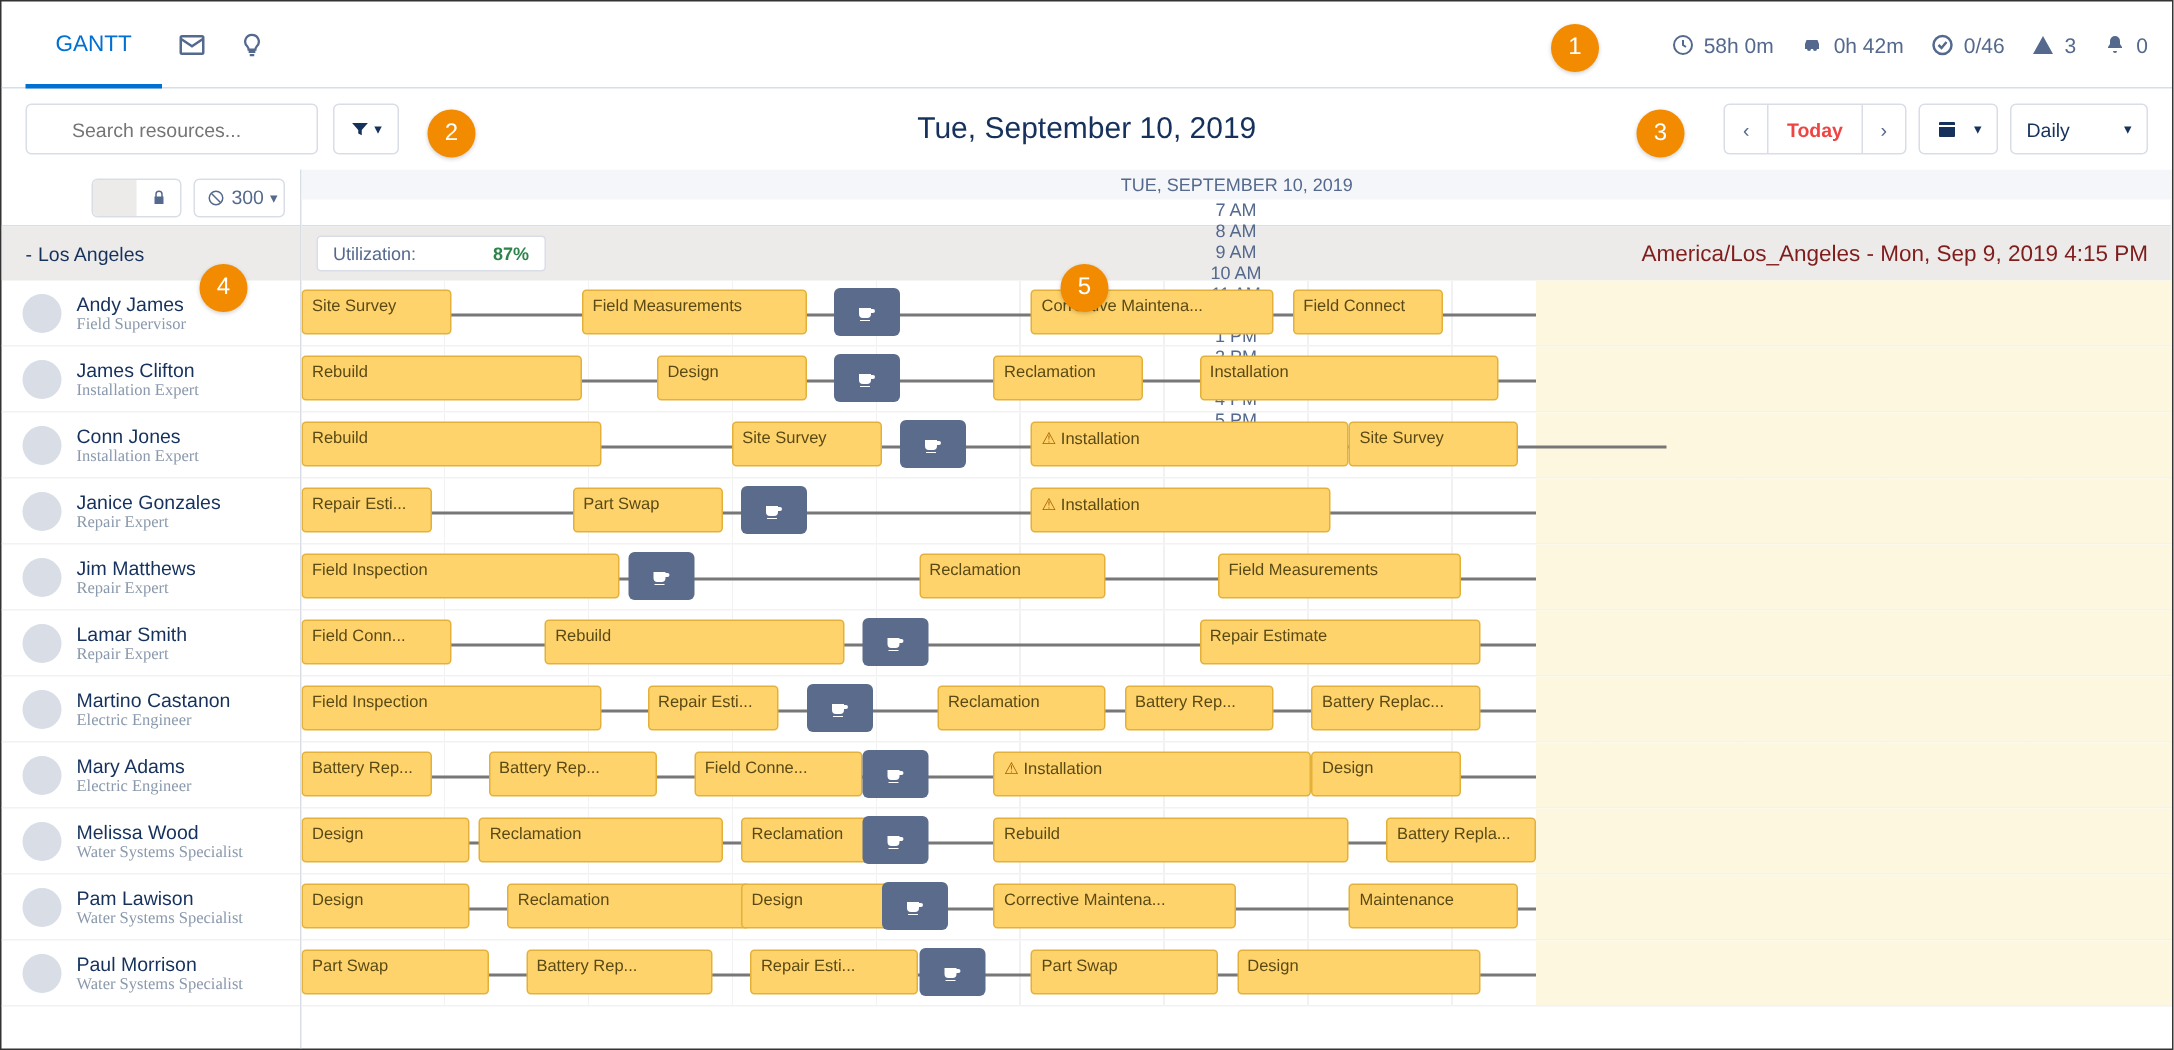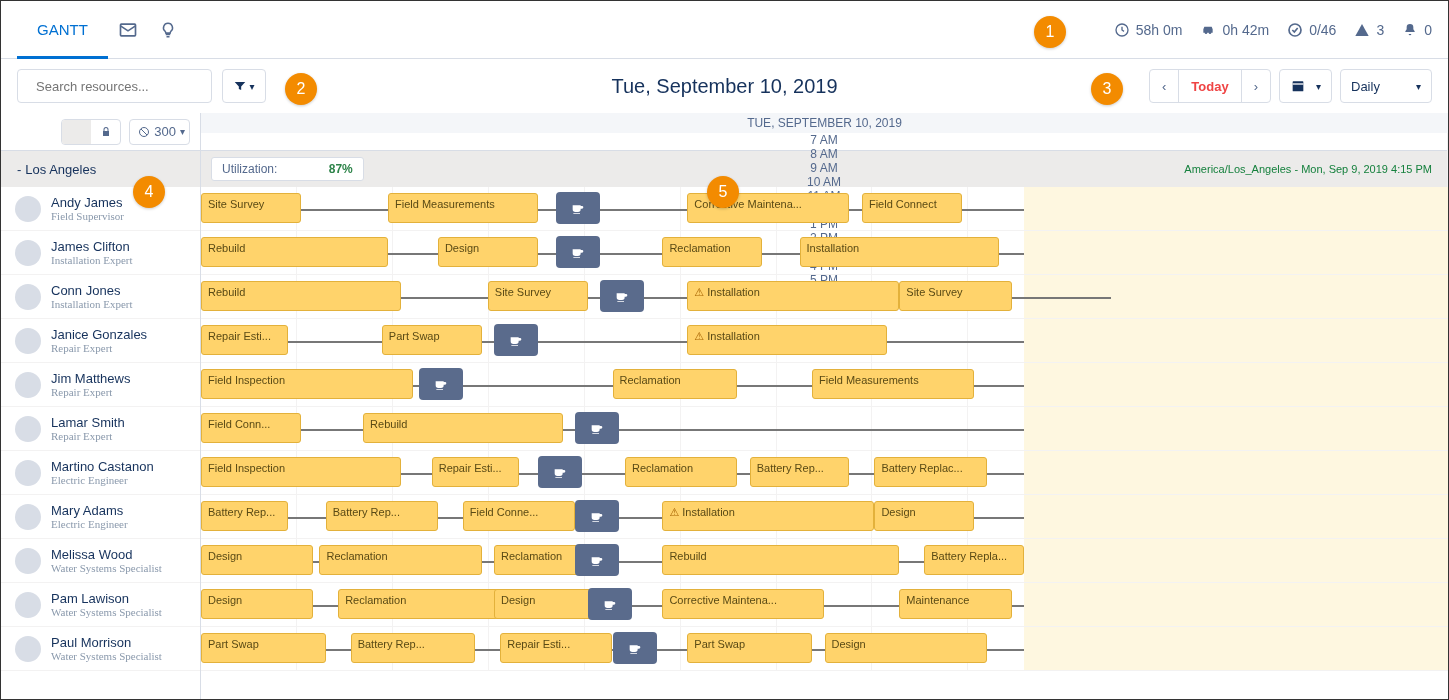--- a/index.html
+++ b/index.html
@@ -9,21 +9,21 @@
 .tab { padding: 0 20px; height:100%; display:flex; align-items:center; font-size:15px; color:#54698d; cursor:pointer; position:relative;}
 .tab.active { color:#0070d2;}
 .tab.active::after { content:""; position:absolute; left:0; right:0; bottom:-1px; height:3px; background:#0070d2;}
 .ext-icon { font-size:11px; margin-left:6px; color:#aaa;}
 .icon-btn { width:40px; height:40px; display:flex; align-items:center; justify-content:center; font-size:18px; color:#54698d; cursor:pointer;}
 .spacer { flex:1; }
 .kpi { display:flex; align-items:center; margin-left:18px; color:#54698d; font-size:14px; gap:6px;}
 .kpi svg, .kpi .glyph { width:16px; height:16px;}
 
 #toolbar { height: 54px; display:flex; align-items:center; padding:0 16px; position:relative;}
-.search-box { width:195px; height:34px; border:1px solid #d8dde6; border-radius:4px; display:flex; align-items:center; padding:0 10px; color:#54698d; gap:8px;}
+.search-box { width:195px; height:34px; border:1px solid #d8dde6; border-radius:4px; display:flex; align-items:center; padding:0 22px; color:#54698d; gap:8px;}
 .search-box input { border:none; outline:none; flex:1; font-size:13px; color:#16325c; background:transparent;}
 .filter-btn { width:44px; height:34px; margin-left:10px; border:1px solid #d8dde6; border-radius:4px; display:flex; align-items:center; justify-content:center; color:#16325c; cursor:pointer; gap:2px;}
 .date-title { font-size:20px; color:#16325c; position:absolute; left:50%; transform:translateX(-50%);}
 .right-controls { margin-left:auto; display:flex; gap:8px;}
 .btn-group { display:flex; border:1px solid #d8dde6; border-radius:4px; height:34px; overflow:hidden;}
 .btn-seg { padding:0 12px; display:flex; align-items:center; justify-content:center; cursor:pointer; color:#54698d; border-right:1px solid #d8dde6;}
 .btn-seg:last-child { border-right:none;}
 .btn-seg.today { color:#ef4444; font-weight:700;}
 .dropdown { border:1px solid #d8dde6; border-radius:4px; height:34px; display:flex; align-items:center; padding:0 10px; gap:10px; cursor:pointer; color:#16325c;}
 
@@ -40,21 +40,21 @@
 .res-name { font-size:13px; color:#16325c;}
 .res-title { font-size:11px; color:#8a99ac;font-family:Liberation Serif, serif;}
 
 #ganttcol { flex:1; overflow:hidden; position:relative;}
 #dateheader { height:20px; background:#f4f6f9; color:#54698d; font-size:12px; text-align:center; line-height:20px;}
 #timeheader { height:18px; border-bottom:1px solid #d8dde6; display:flex;flex-direction:column;}
 .hour-slot { flex:1; border-right:1px solid #f3f2f2; text-align:center; font-size:12px; color:#54698d;}
 #utilrow { height:36px; background:#ecebea; display:flex; align-items:center; padding-left:10px; justify-content:space-between; padding-right:16px;}
 .util-badge { background:#fff; border:1px solid #d8dde6; border-radius:3px; padding:4px 10px; font-size:12px; color:#54698d;}
 .util-badge b { color:#2e844a; font-weight:600;padding-left:48px;}
-.tz-text { font-size:11px; color:#15803d;}
+.tz-text { font-size:15px; color:#7f1d1d;}
 #ganttbody { position:relative;}
 .grow { height:44px; border-bottom:1px solid #f3f2f2; position:relative;}
 .grow::before { content:""; position:absolute; inset:0; background:repeating-linear-gradient(to right, transparent 0, transparent calc(100%/13 - 1px), #f3f2f2 calc(100%/13 - 1px), #f3f2f2 calc(100%/13));}
 .grow .shade { position:absolute; top:0; bottom:0; background:#fef7e0;}
 .track { position:absolute; left:4%; right:0; top:50%; height:2px; background:#777; z-index:0;}
 .task { position:absolute; top:6px; height:30px; background:#ffd36b; border:1px solid #e3b13b; border-radius:3px; padding:4px 6px; font-size:11px; color:#5a4a15; overflow:hidden; white-space:nowrap; text-overflow:ellipsis; z-index:1;}
 .break { position:absolute; top:5px; height:32px; width:44px; background:#5a6b8c; border-radius:4px; display:flex; align-items:center; justify-content:center; color:#fff; z-index:1;}
 .warn::before { content:"⚠"; color:#a86400; margin-right:3px; font-size:11px;}
 
 .callout { position:absolute; width:32px; height:32px; border-radius:50%; background:#f38b00; color:#fff; display:flex; align-items:center; justify-content:center; font-size:16px; font-weight:500; z-index:10; box-shadow:0 1px 3px rgba(0,0,0,.2);}
@@ -335,20 +335,21 @@
             <svg viewBox="0 0 24 24" width="16" height="16" fill="#fff">
               <path d="M4 8h12v6a4 4 0 01-4 4H8a4 4 0 01-4-4V8zm12 1h2a2 2 0 010 4h-2V9zM5 20h10v1H5z"></path>
             </svg>
           </div>
         </div>
         <div class="grow">
           <div class="shade" style="left:66%;right:0%"></div>
           <div class="track" style="right:34%"></div>
           <div class="task " style="left:0%;width:8%">Field Conn...</div>
           <div class="task " style="left:13%;width:16%">Rebuild</div>
+          <div class="task " style="left:48%;width:15%">Repair Estimate</div>
           <div class="break" style="left:30%">
             <svg viewBox="0 0 24 24" width="16" height="16" fill="#fff">
               <path d="M4 8h12v6a4 4 0 01-4 4H8a4 4 0 01-4-4V8zm12 1h2a2 2 0 010 4h-2V9zM5 20h10v1H5z"></path>
             </svg>
           </div>
         </div>
         <div class="grow">
           <div class="shade" style="left:66%;right:0%"></div>
           <div class="track" style="right:34%"></div>
           <div class="task " style="left:0%;width:16%">Field Inspection</div>

